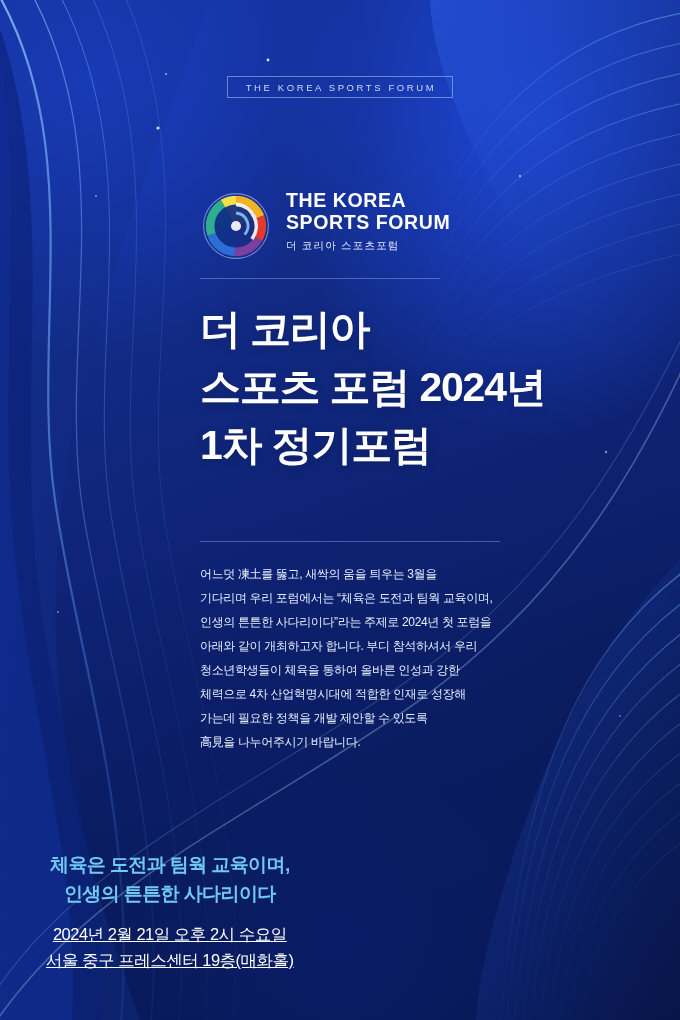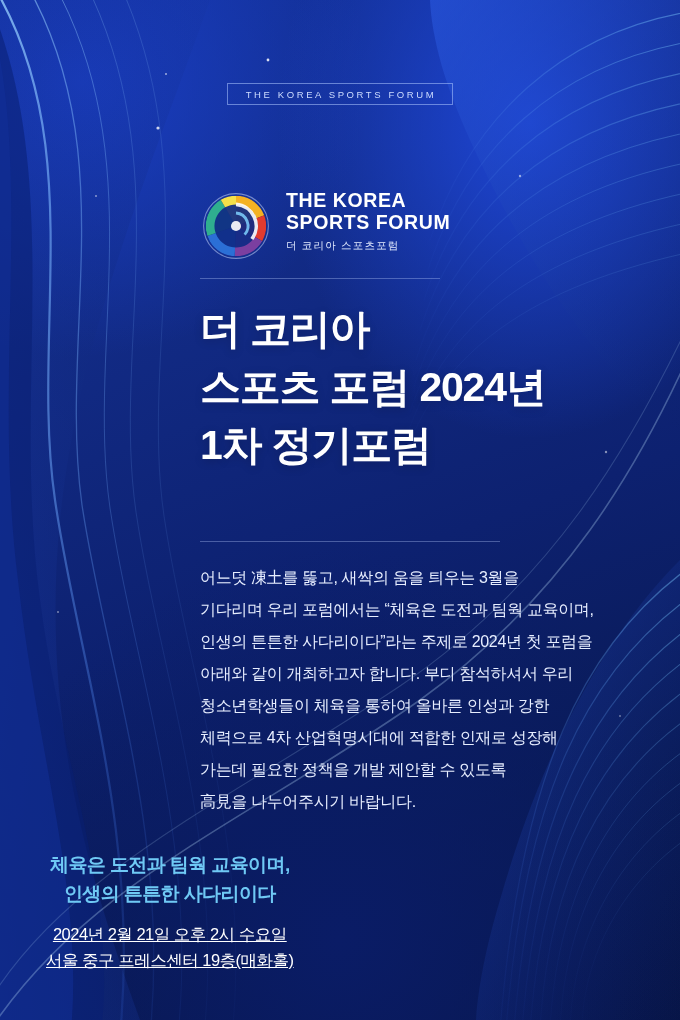--- a/index.html
+++ b/index.html
@@ -18,21 +18,21 @@
       radial-gradient(ellipse 70% 45% at 12% 8%, #1a3ec2 0%, rgba(26,62,194,0) 60%),
       radial-gradient(ellipse 80% 55% at 50% 92%, #0a1c66 0%, rgba(10,28,102,0) 70%),
       linear-gradient(160deg, #13329e 0%, #122b86 28%, #0d2170 55%, #091a56 78%, #071443 100%);
   }
   .bg-svg { position: absolute; inset: 0; width: 680px; height: 1020px; }
 
   
   .content { position: absolute; inset: 0; }
 
   .kicker-wrap {
-    position: absolute; top: 83px; left: 0; width: 100%;
+    position: absolute; top: 76px; left: 0; width: 100%;
     display: flex; justify-content: center; align-items: center;
   }
   .kicker {
     border: 1px solid rgba(173,198,255,0.55);
     color: #cddcff;
     font-size: 9.5px; letter-spacing: 2.6px;
     padding: 5px 16px 4px 18px;
     white-space: nowrap;
   }
 
@@ -61,21 +61,21 @@
     position: absolute; top: 300px; left: 200px;
     color: #ffffff;
     font-size: 41px; font-weight: 700; line-height: 1.42;
     letter-spacing: -1.2px;
     text-shadow: 0 2px 10px rgba(0,0,0,0.18);
   }
   .title span { display: block; white-space: nowrap; }
 
   .body-text {
     position: absolute; top: 562px; left: 200px; width: 440px;
-    color: #e7eeff; font-size: 16px; line-height: 2.0;
+    color: #e7eeff; font-size: 12px; line-height: 2.0;
     letter-spacing: -0.35px;
   }
   .body-text p { white-space: nowrap; }
 
   .footer {
     position: absolute; left: 46px; bottom: 46px; text-align: center;
   }
   .footer-theme {
     color: #6fc9f5; font-size: 19px; font-weight: 700; line-height: 1.55;
     letter-spacing: -0.6px;

